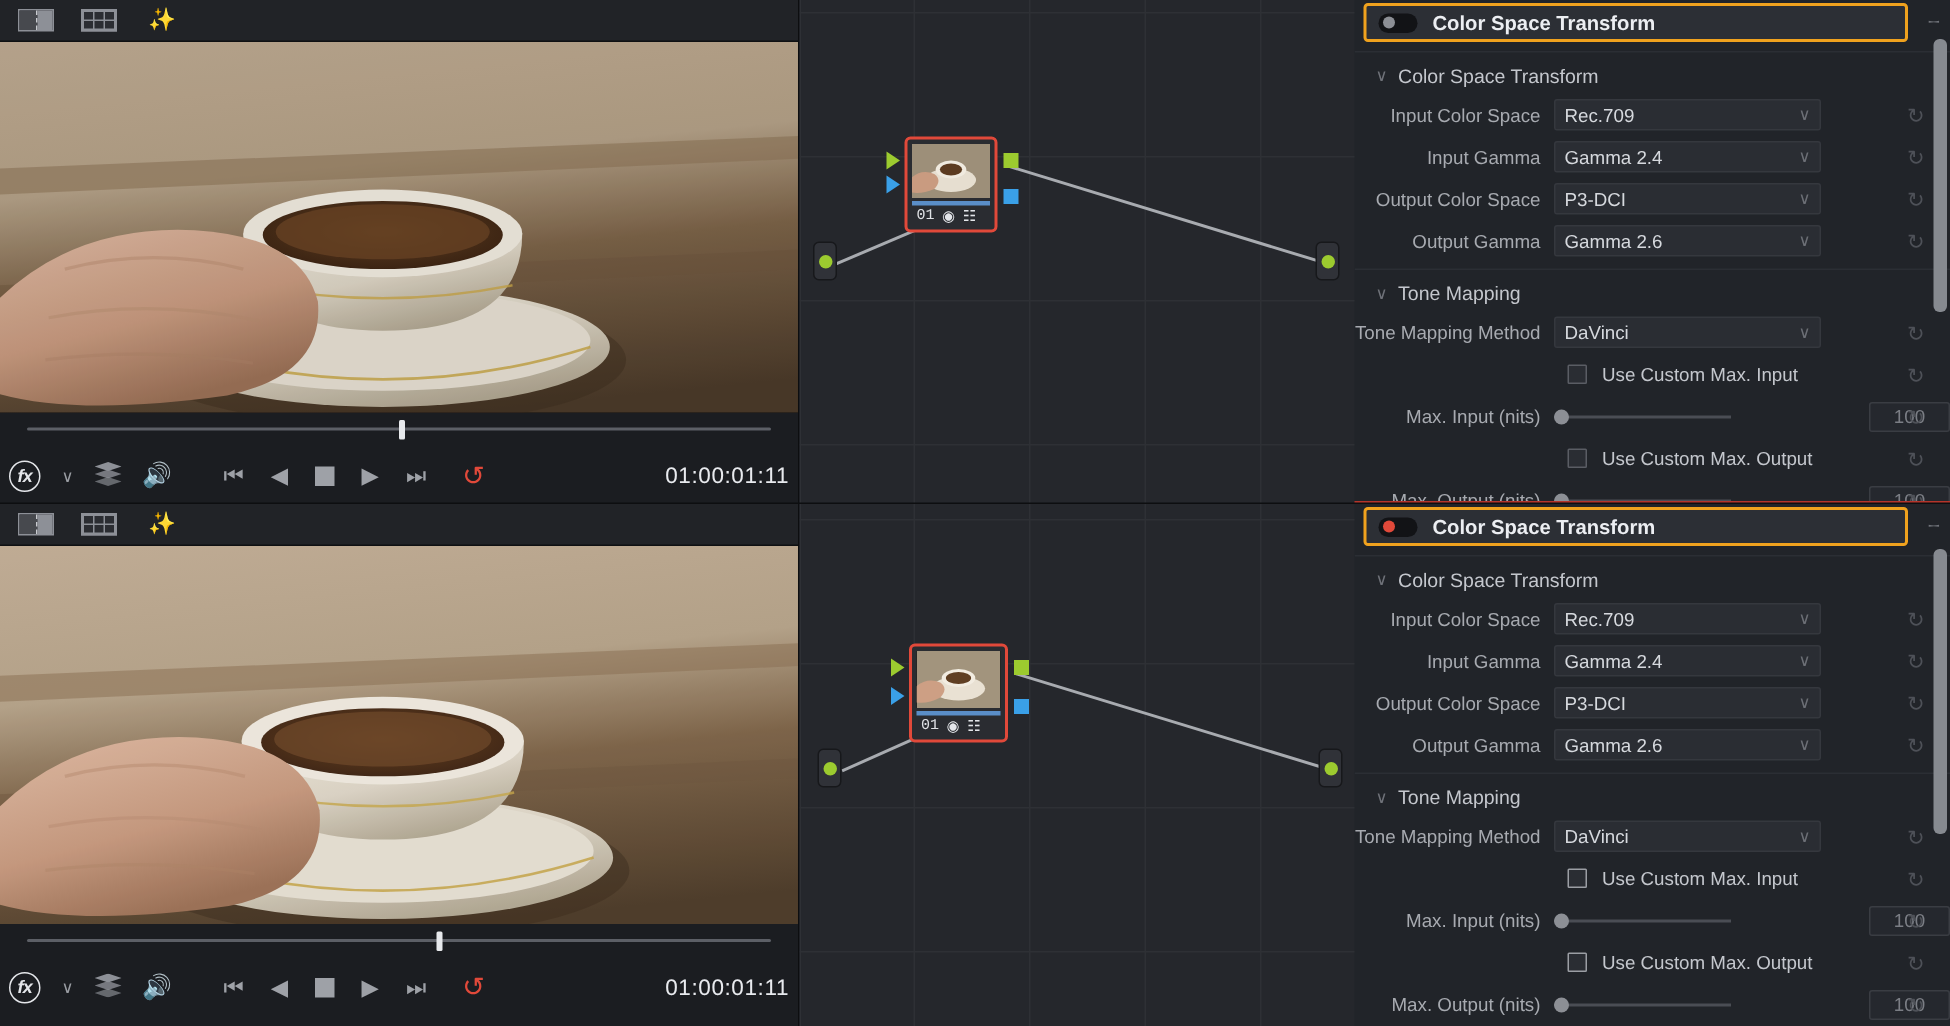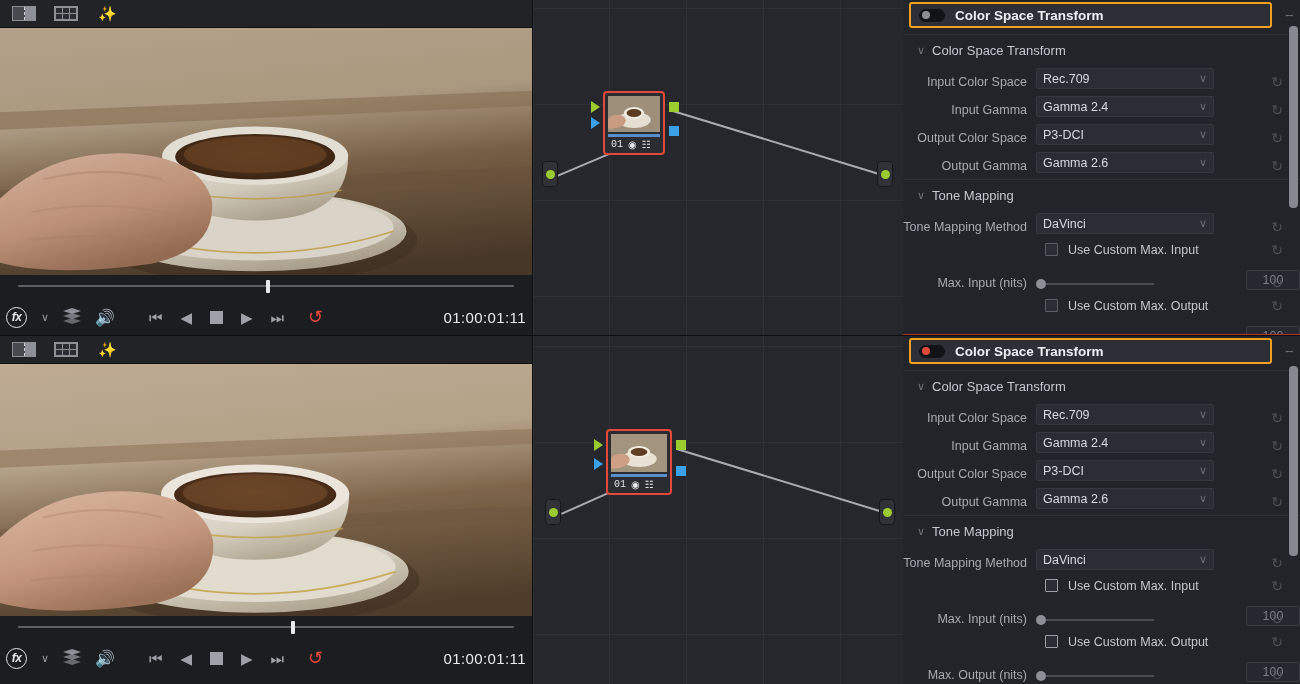--- a/index.html
+++ b/index.html
@@ -100,21 +100,21 @@
                    border-radius: 50%; background: #8c8f95; }
   .toggle-pill.on i { background: #e1493a; }
   .insp-title { color: #eceef2; font-size: 13.5px; font-weight: bold; }
   .add-ver { position: absolute; right: 7px; top: 5px; color: #6f7279; font-size: 15px; cursor:pointer;}
 
   .section-hd { display: flex; align-items: center; gap: 7px; padding: 8px 0 6px 14px;
                 border-top: 1px solid #2b2e34; margin-top: 6px; }
   .section-hd .cv { color: #6f7279; font-size: 11px; }
   .section-hd span.t { color: #c4c7cd; font-size: 13px; }
 
-  .row { display: flex; align-items: flex-end; height: 25px; margin-bottom: 3px; position: relative; }
+  .row { display: flex; align-items: center; height: 25px; margin-bottom: 3px; position: relative; }
   .row .lbl { width: 133px; text-align: right; color: #a7aab0; font-size: 12.5px;
               padding-right: 9px; white-space: nowrap; }
   .select { flex: 0 0 auto; width: 178px; height: 21px; background: #2a2d33; border: 1px solid #35383e;
             border-radius: 2px; display: flex; align-items: center; padding: 0 6px; cursor: pointer; }
   .select .val { color: #d6d9de; font-size: 12.5px; flex: 1; }
   .select .cv { color: #6c6f76; font-size: 11px; }
   .reset { position: absolute; right: 17px; color: #4e5158; font-size: 14px; cursor: pointer;
            line-height: 1; }
 
   .cbrow { display:flex; align-items:center; height: 25px; margin-bottom: 3px; position: relative; }

